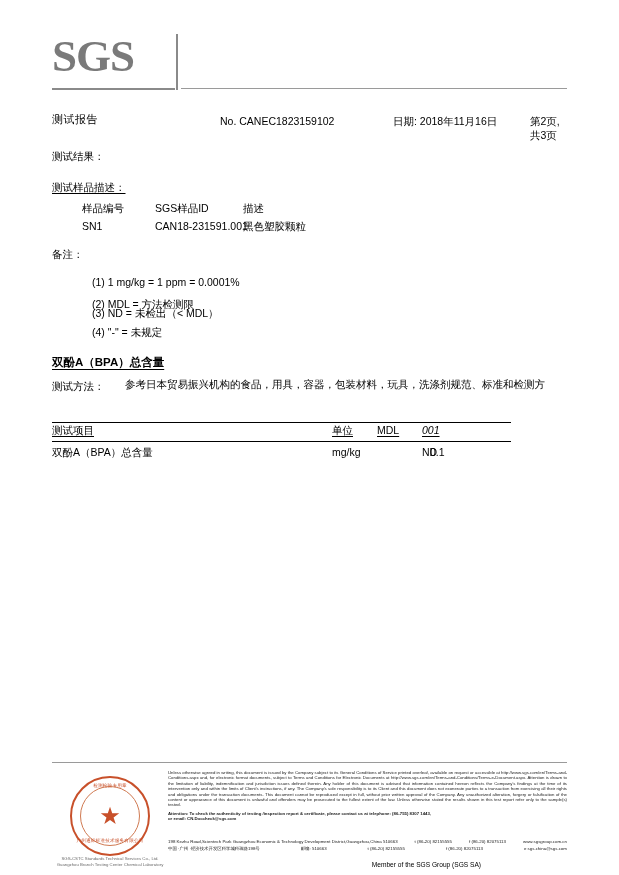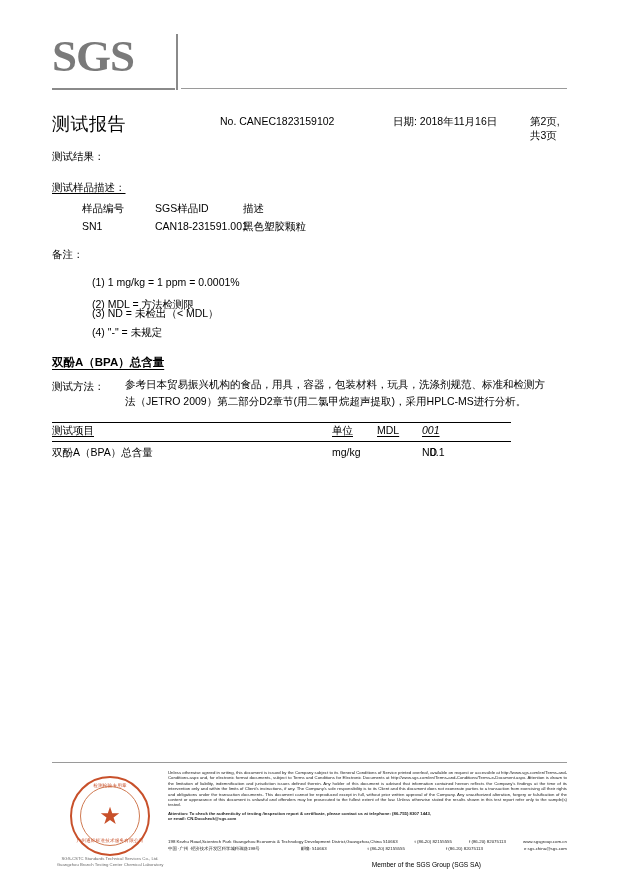--- a/index.html
+++ b/index.html
@@ -69,21 +69,21 @@
     position: absolute;
     left: 52px;
     top: 112px;
     width: 515px;
     height: 20px;
   }
   .doc-title {
     position: absolute;
     left: 0;
     top: 0;
-    font-size: 18px;
+    font-size: 11px;
     letter-spacing: 0.5px;
   }
   .report-no {
     position: absolute;
     left: 168px;
     top: 3px;
     font-size: 10.5px;
   }
   .report-date {
     position: absolute;
@@ -324,21 +324,20 @@
   <div class="line remarks-label">备注：</div>
   <div class="line remark r1">(1) 1 mg/kg = 1 ppm = 0.0001%</div>
   <div class="line remark r2">(2) MDL = 方法检测限</div>
   <div class="line remark r3">(3) ND = 未检出（&lt; MDL）</div>
   <div class="line remark r4">(4) "-" = 未规定</div>
 
   <div class="section-title">双酚A（BPA）总含量</div>
 
   <div class="line method-label">测试方法：</div>
   <div class="line method-l1">参考日本贸易振兴机构的食品，用具，容器，包装材料，玩具，洗涤剂规范、标准和检测方</div>
-  <div class="line method-l2">法（JETRO 2009）第二部分D2章节(用二氯甲烷超声提取)，采用HPLC-MS进行分析。</div>
 
   <div>
     <div class="res-hdr-rule-top"></div>
     <div class="res-hdr h-item">测试项目</div>
     <div class="res-hdr h-unit">单位</div>
     <div class="res-hdr h-mdl">MDL</div>
     <div class="res-hdr h-001">001</div>
     <div class="res-hdr-rule-bottom"></div>
 
     <div class="res-row c-item">双酚A（BPA）总含量</div>

